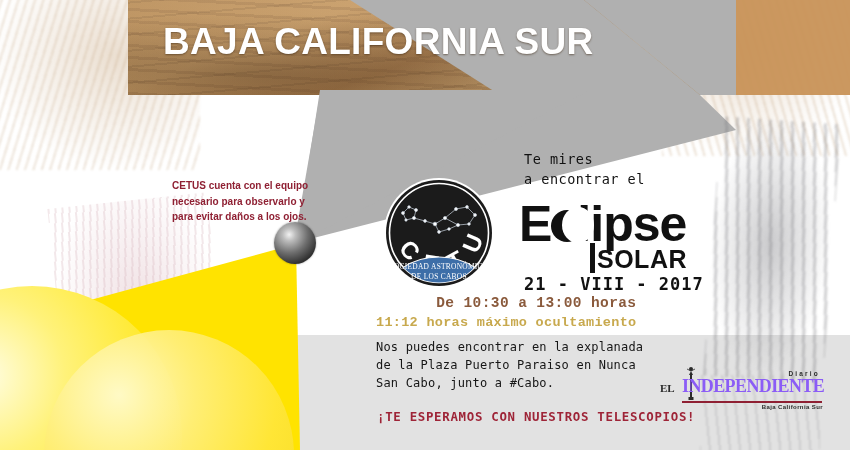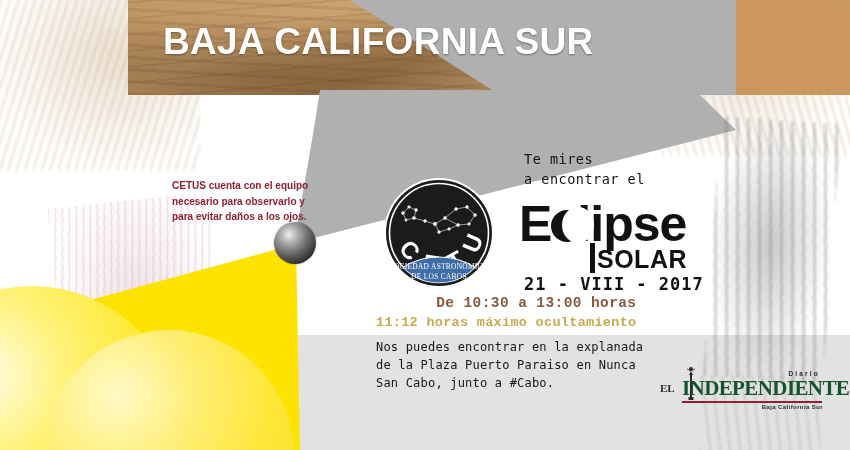--- a/index.html
+++ b/index.html
@@ -121,21 +121,21 @@
   .cta{position:absolute;left:377px;top:409px;color:#9e2437;
     font-family:"DejaVu Sans Mono","Liberation Mono",monospace;
     font-size:12.4px;font-weight:bold;letter-spacing:.7px;}
 
   
   .indep{position:absolute;left:660px;top:357px;width:165px;height:44px;margin-top:13px;}
   .indep .diario{position:absolute;right:5px;top:0px;font-size:6.5px;font-weight:bold;
     letter-spacing:2.2px;color:#2b2b2b;}
   .indep .el{position:absolute;left:0px;top:12px;font-size:11px;font-weight:bold;color:#2b2b2b;
     font-family:"Liberation Serif",serif;}
-  .indep .name{position:absolute;left:22px;top:6px;font-size:21px;font-weight:bold;color:#14532d;
+  .indep .name{position:absolute;left:22px;top:6px;font-size:18px;font-weight:bold;color:#8b5cf6;
     font-family:"Liberation Serif",serif;letter-spacing:-.6px;}
   .indep .rule{position:absolute;left:22px;top:31px;width:140px;height:2px;background:#8f2033;}
   .indep .bcs{position:absolute;right:2px;top:34px;font-size:6px;font-weight:bold;
     letter-spacing:.4px;color:#2b2b2b;}
   .indep .monument{position:absolute;left:26px;top:-4px;width:10px;height:36px;}
 </style>
 </head>
 <body>
 
 <div id="poster">
@@ -246,20 +246,21 @@
     <div class="h1">De 10:30 a 13:00 horas</div>
     <div class="h2">11:12 horas máximo ocultamiento</div>
   </div>
 
   <div class="where">
     <div>Nos puedes encontrar en la explanada</div>
     <div>de la Plaza Puerto Paraiso en Nunca</div>
     <div>San Cabo, junto a #Cabo.</div>
   </div>
 
+  <div class="cta">¡TE ESPERAMOS CON NUESTROS TELESCOPIOS!</div>
 
   <div class="indep">
     <svg class="monument" viewBox="0 0 10 36">
       <circle cx="5" cy="3" r="2" fill="#2b2b2b"></circle>
       <path d="M5 5 L3 9 L7 9 Z" fill="#2b2b2b"></path>
       <rect x="4" y="9" width="2" height="22" fill="#2b2b2b"></rect>
       <rect x="2.5" y="31" width="5" height="3" fill="#2b2b2b"></rect>
       <path d="M1 3 L5 5 L9 3" stroke="#2b2b2b" stroke-width=".8" fill="none"></path>
     </svg>
     <div class="diario">Diario</div>

